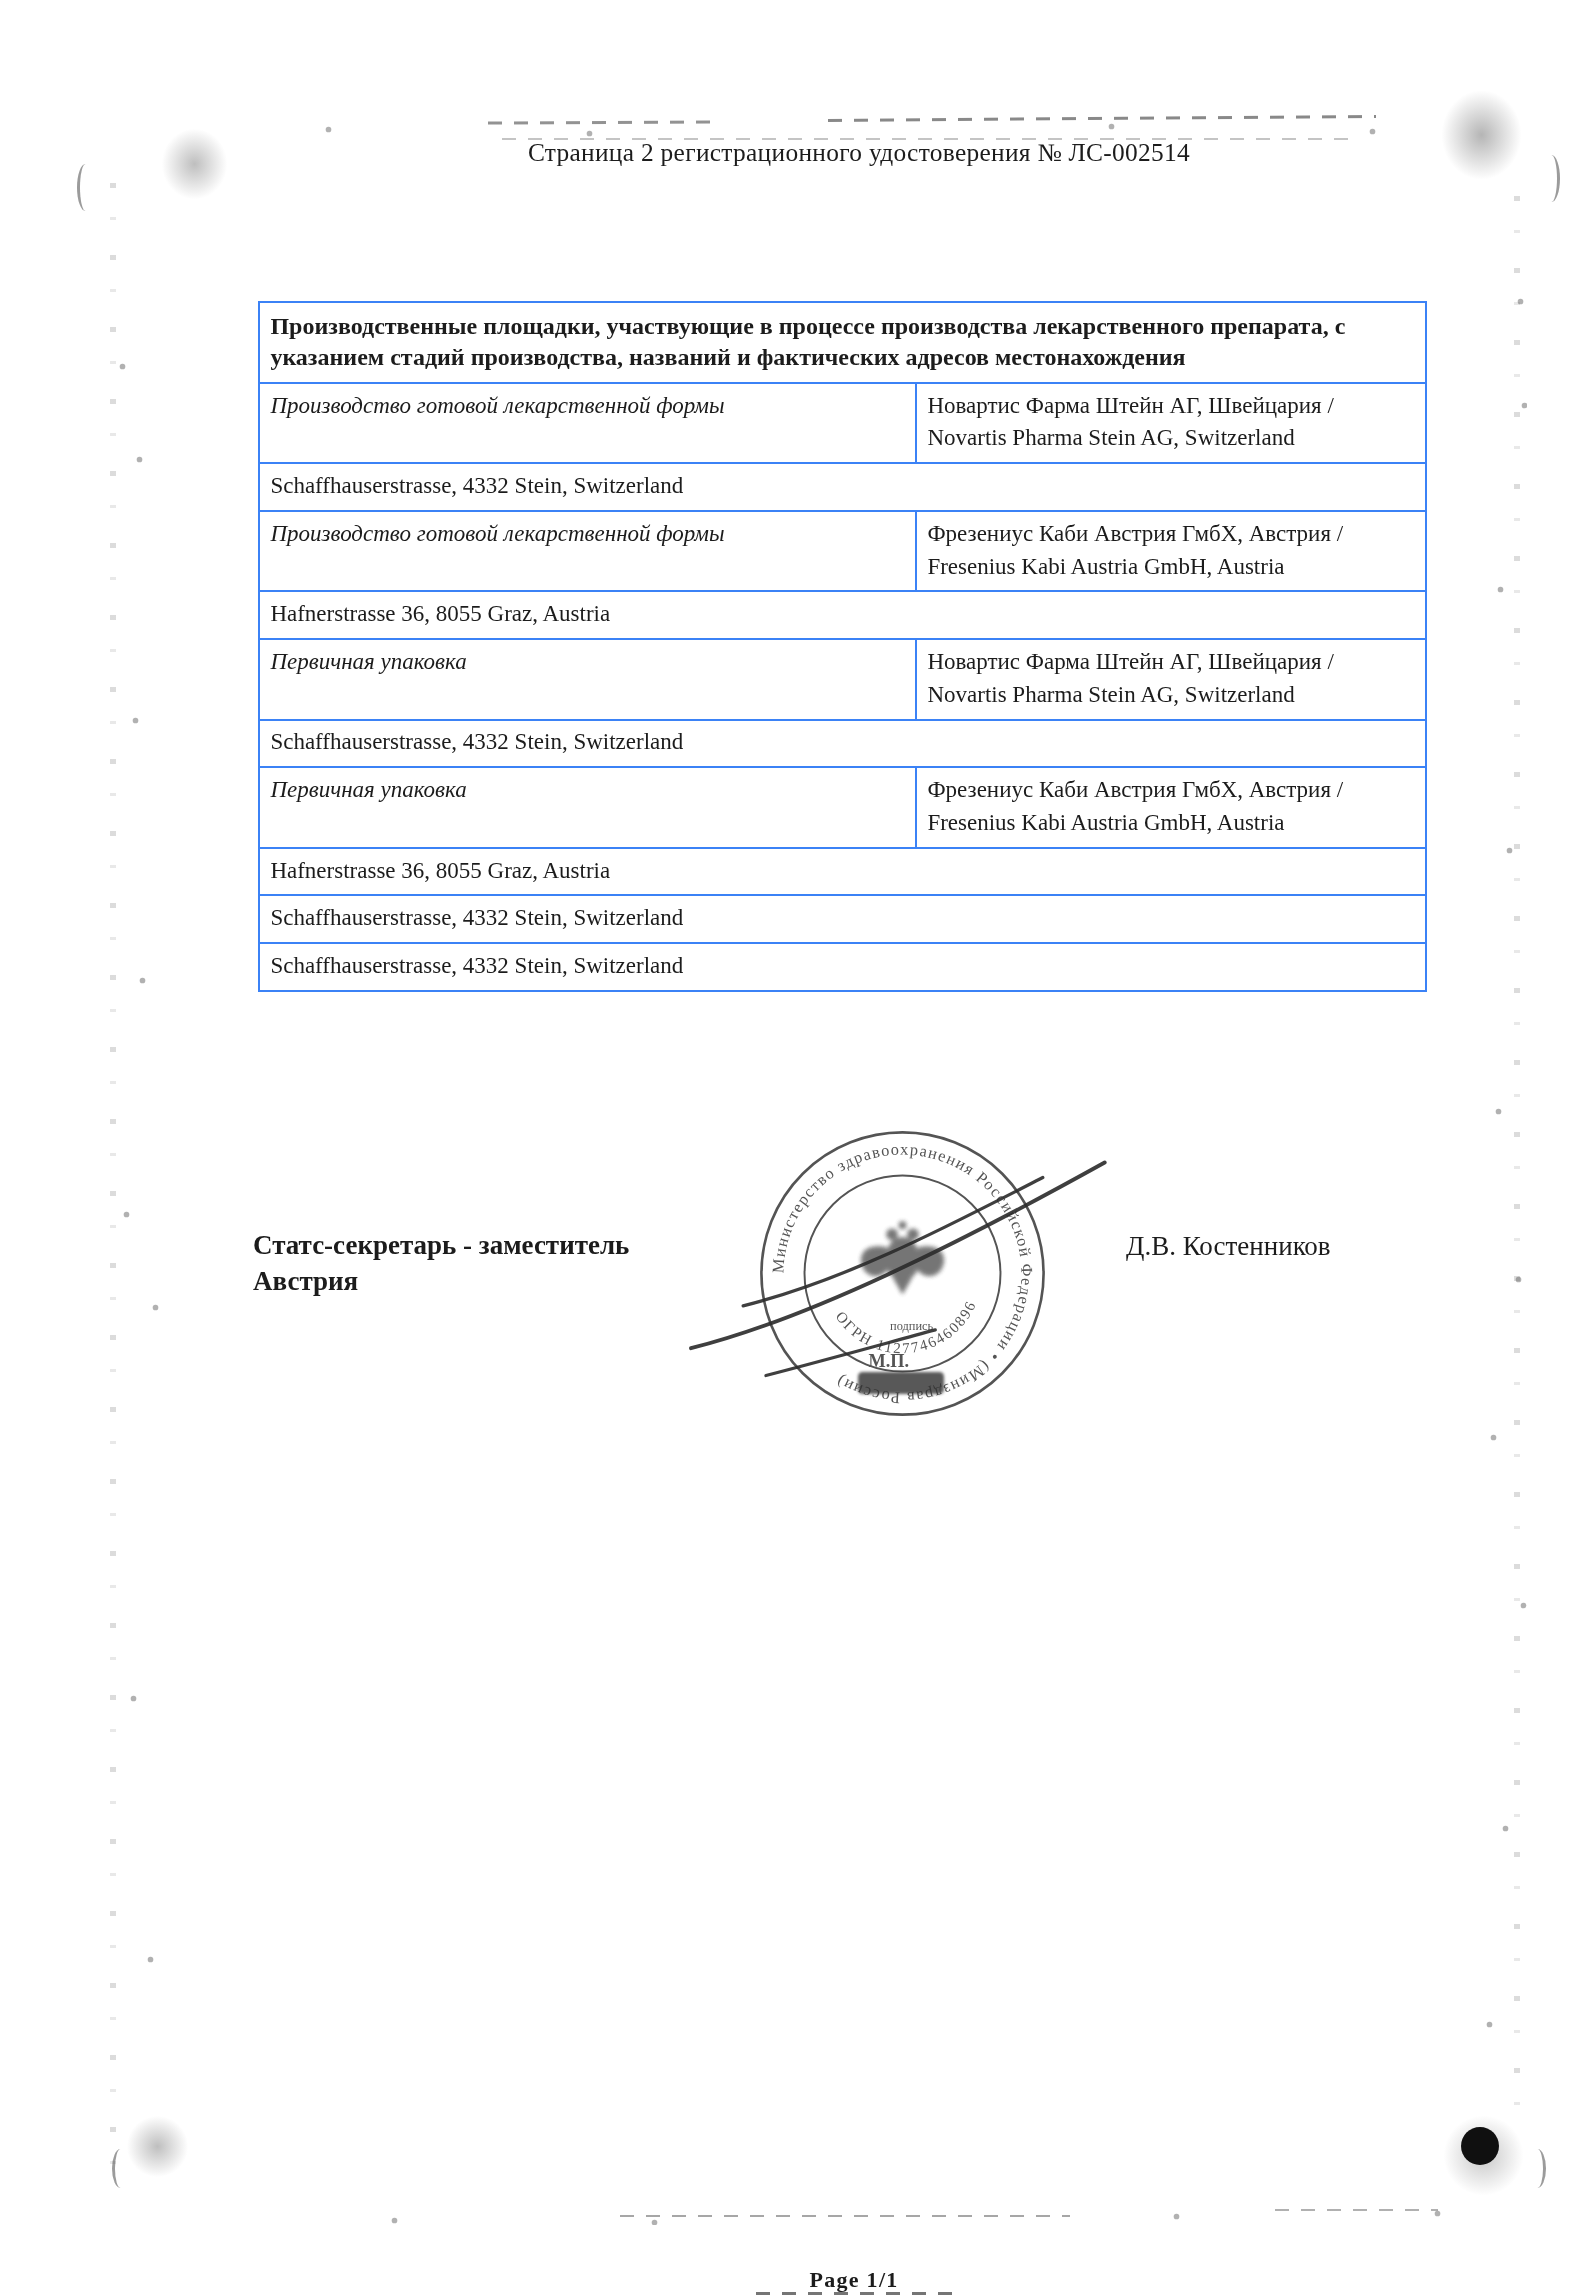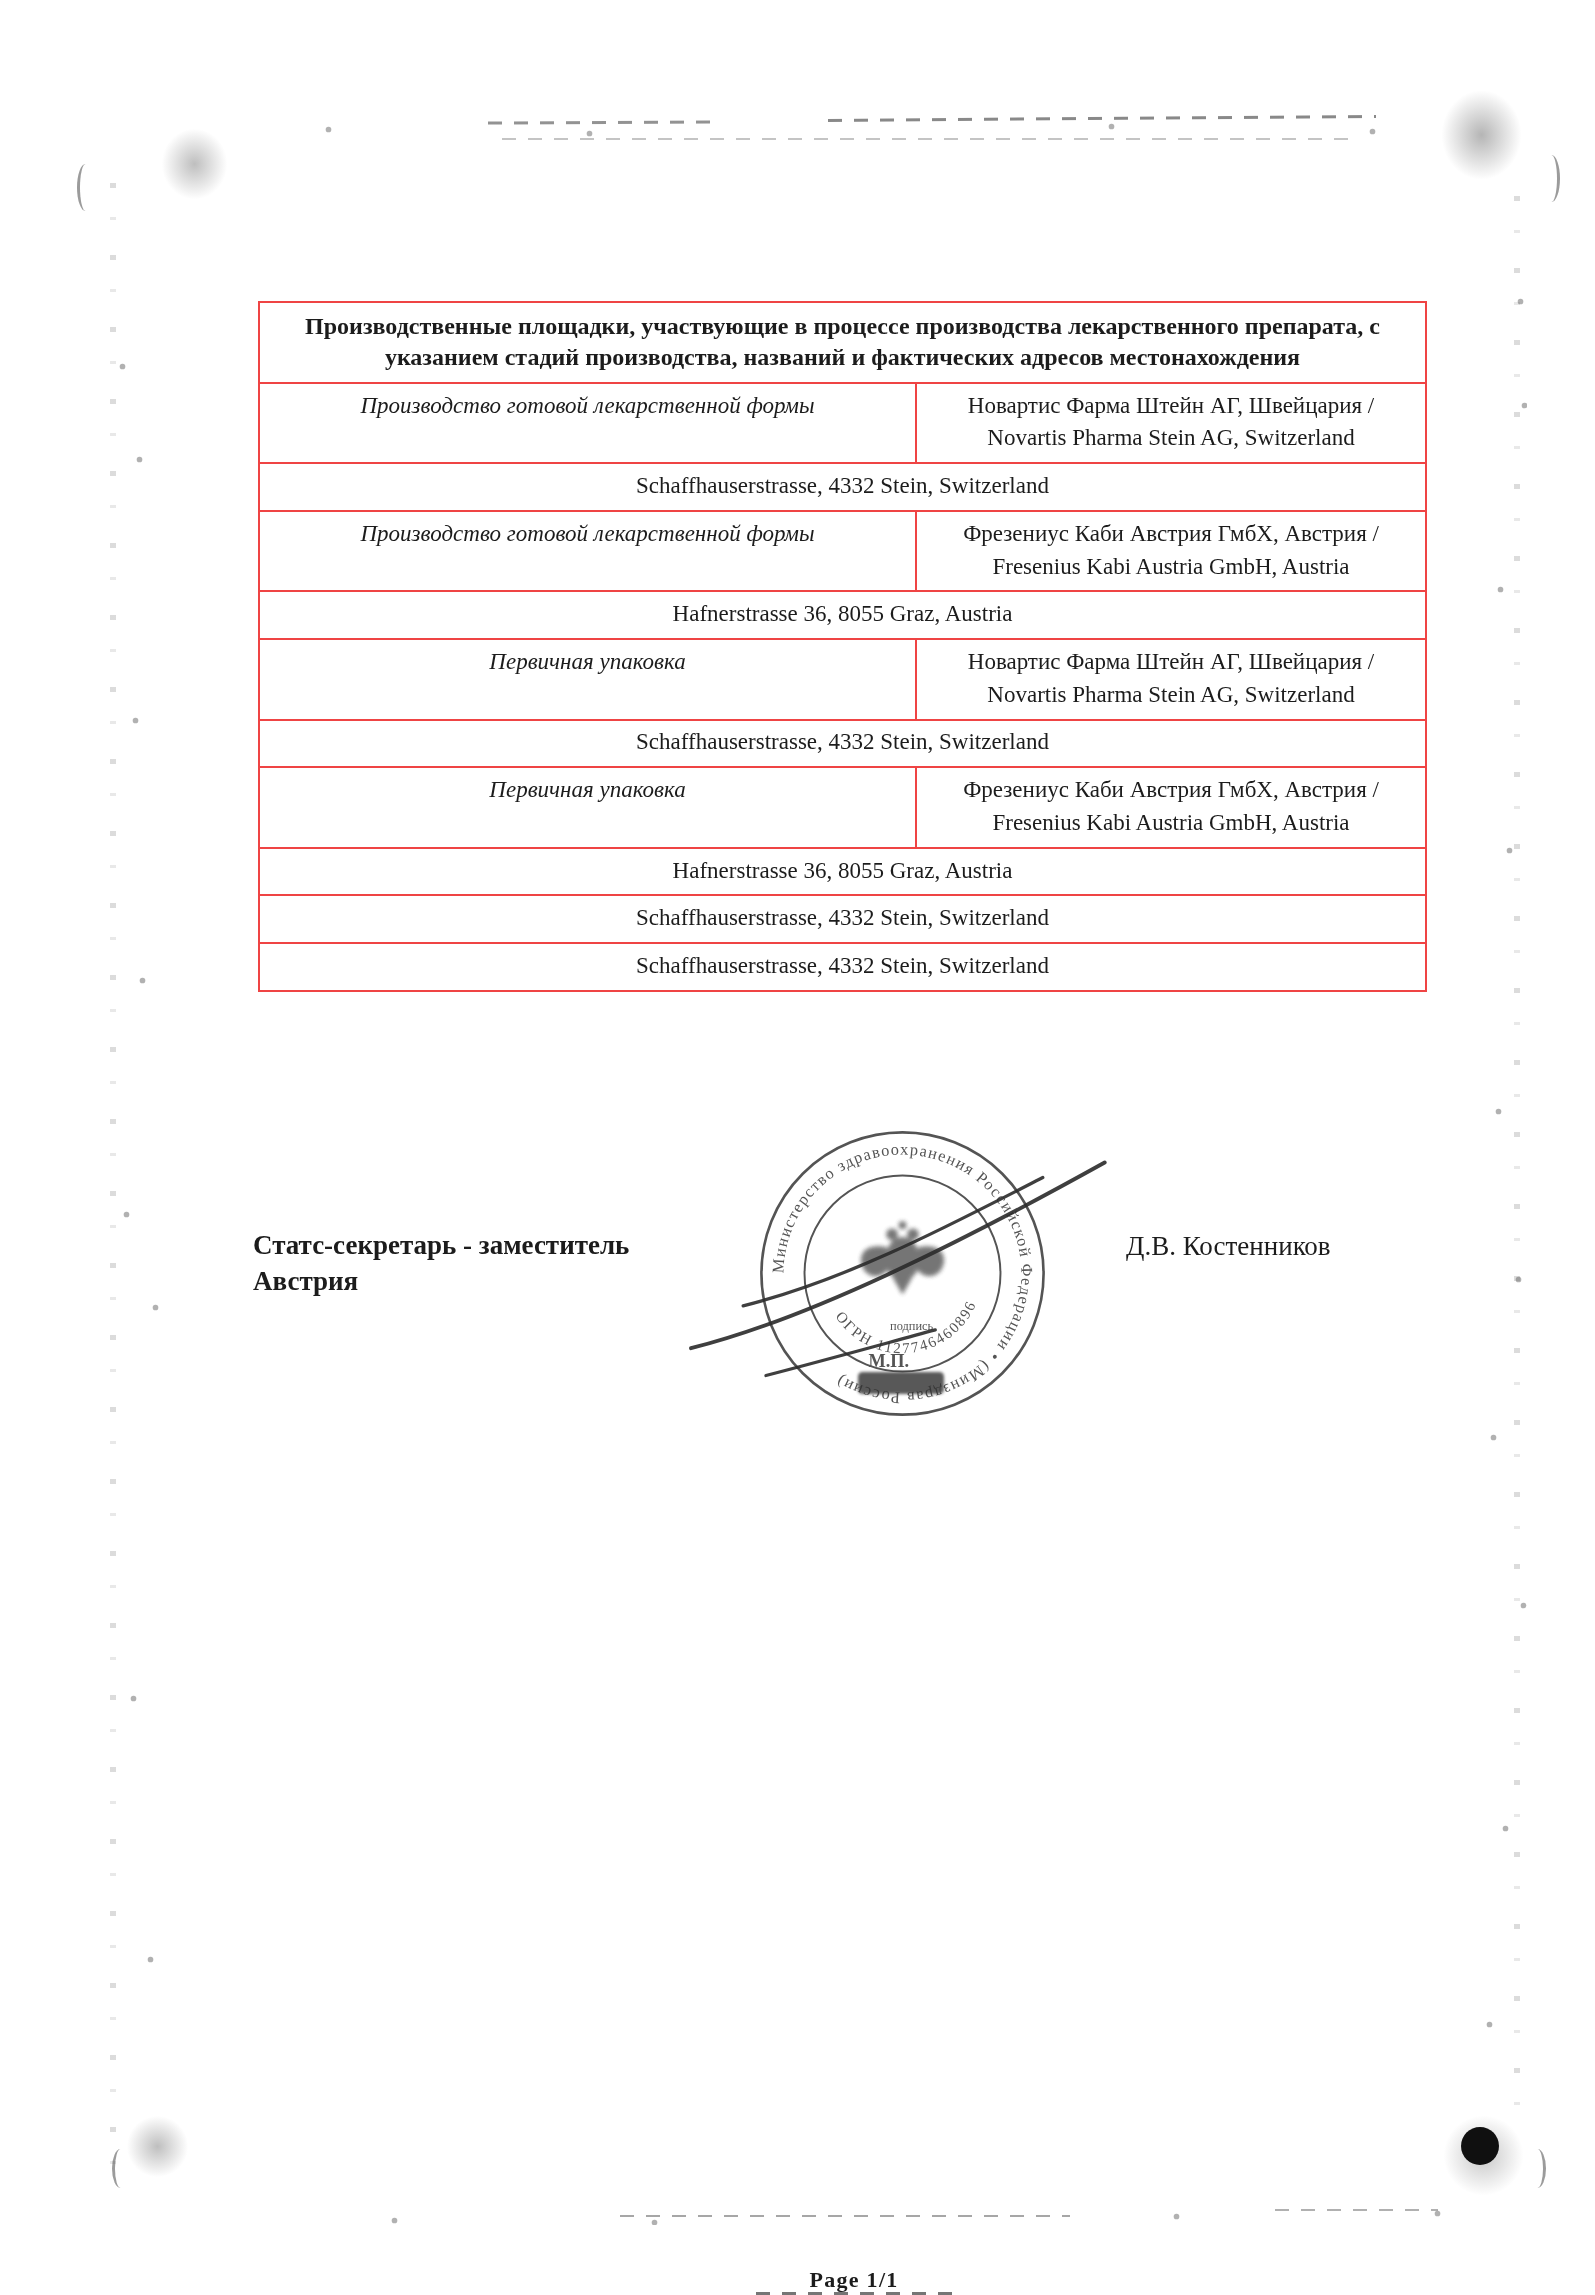--- a/index.html
+++ b/index.html
@@ -15,25 +15,24 @@
   
   .doc-header {
     position:absolute; top:138px; left:258px; width:1169px;
     text-align:center; font-size:25.4px; letter-spacing:0.3px;
     padding-left:33px;
   }
   
   .table-wrap { position:absolute; top:301px; left:258px; width:1169px; }
   table { width:100%; border-collapse:collapse; }
   td {
-    border:2px solid #ef4444;
+    border:2px solid #3b82f6;
     font-size:23px; line-height:1.42;
     padding:5.9px 10.4px 7.2px 10.4px;
     vertical-align:top;
-    text-align:center;
   }
   td.tbl-title { font-weight:bold; font-size:24px; line-height:1.32; padding:7.8px 10.4px; }
   td.stage { font-style:italic; font-weight:normal; width:56.3%; }
   td.mfr { }
   td.addr { }
   
   .sig-title {
     position:absolute; top:1227px; left:253px; width:483px;
     font-size:27px; font-weight:bold; line-height:1.35;
   }
@@ -121,20 +120,21 @@
   <div class="blob blob-tr"></div>
   <div class="blob blob-bl"></div>
   <div class="blob blob-br"></div>
   <div class="paren paren-open p1"></div>
   <div class="paren paren-close p2"></div>
   <div class="paren paren-open p3"></div>
   <div class="paren paren-close p4"></div>
   <div class="speckles"></div>
   <div class="black-dot"></div>
 
+  <div class="doc-header">Страница 2 регистрационного удостоверения № ЛС-002514</div>
 
   <div class="table-wrap">
     <table>
       <tbody>
         <tr>
           <td colspan="2" class="tbl-title">Производственные площадки, участвующие в процессе производства лекарственного препарата, с указанием стадий производства, названий и фактических адресов местонахождения</td>
         </tr>
 
         <tr>
           <td class="stage">Производство готовой лекарственной формы</td>

